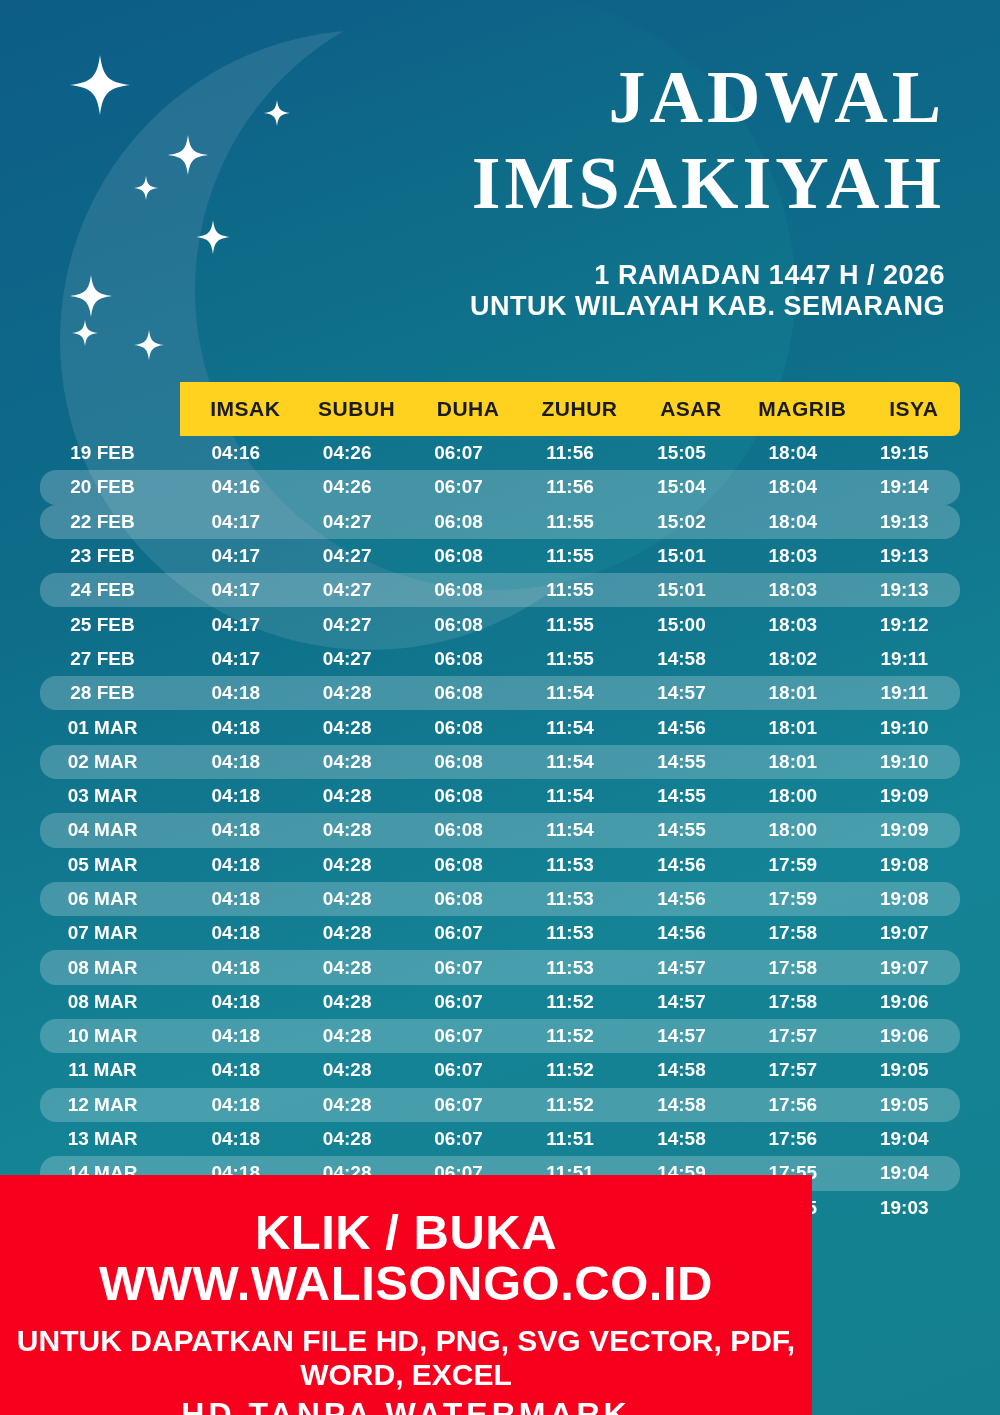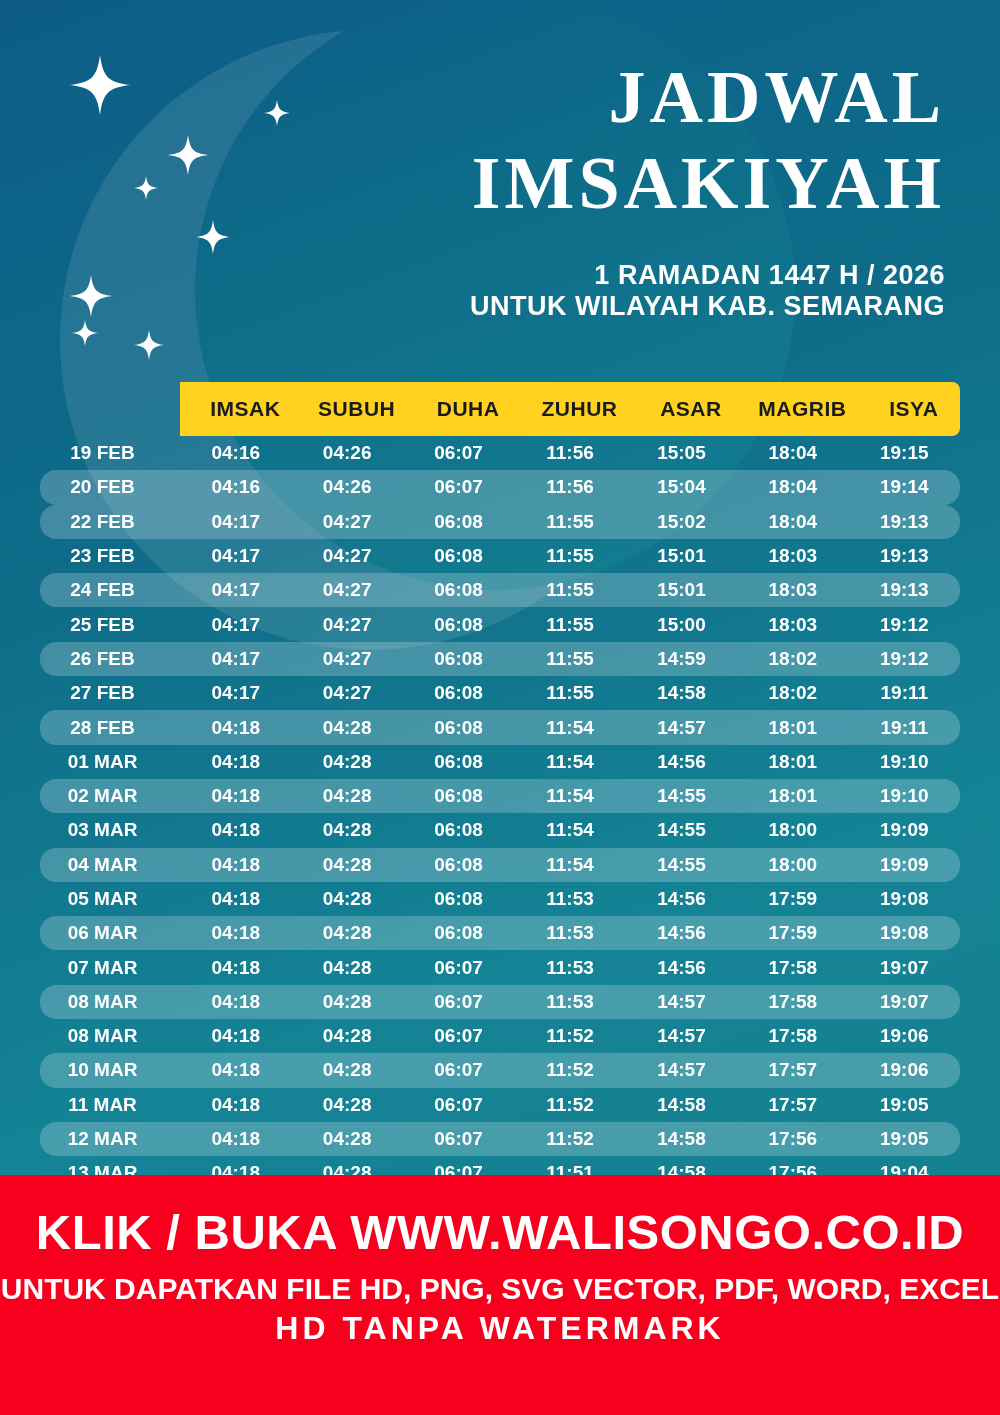--- a/index.html
+++ b/index.html
@@ -141,21 +141,21 @@
     border-top-right-radius: 16px;
     border-bottom-right-radius: 16px;
   }
   col.c-date { width: 140px; }
   col.c-col { width: 111.4px; }
   
   .footer {
     position: absolute;
     left: 0;
     bottom: 0;
-    width: 1000px;
+    width: 812px;
     height: 240px;
     background: #f7001e;
     color: #ffffff;
     text-align: center;
   }
   .f1 {
     font-size: 49px;
     font-weight: bold;
     letter-spacing: 0.5px;
     padding-top: 32px;
@@ -296,30 +296,20 @@
           <tr>
             <td class="date-cell">25 FEB</td>
             <td>04:17</td>
             <td>04:27</td>
             <td>06:08</td>
             <td>11:55</td>
             <td>15:00</td>
             <td>18:03</td>
             <td class="last-cell">19:12</td>
           </tr>
-          <tr class="alt">
-            <td class="date-cell">26 FEB</td>
-            <td>04:17</td>
-            <td>04:27</td>
-            <td>06:08</td>
-            <td>11:55</td>
-            <td>14:59</td>
-            <td>18:02</td>
-            <td class="last-cell">19:12</td>
-          </tr>
           <tr>
             <td class="date-cell">27 FEB</td>
             <td>04:17</td>
             <td>04:27</td>
             <td>06:08</td>
             <td>11:55</td>
             <td>14:58</td>
             <td>18:02</td>
             <td class="last-cell">19:11</td>
           </tr>

